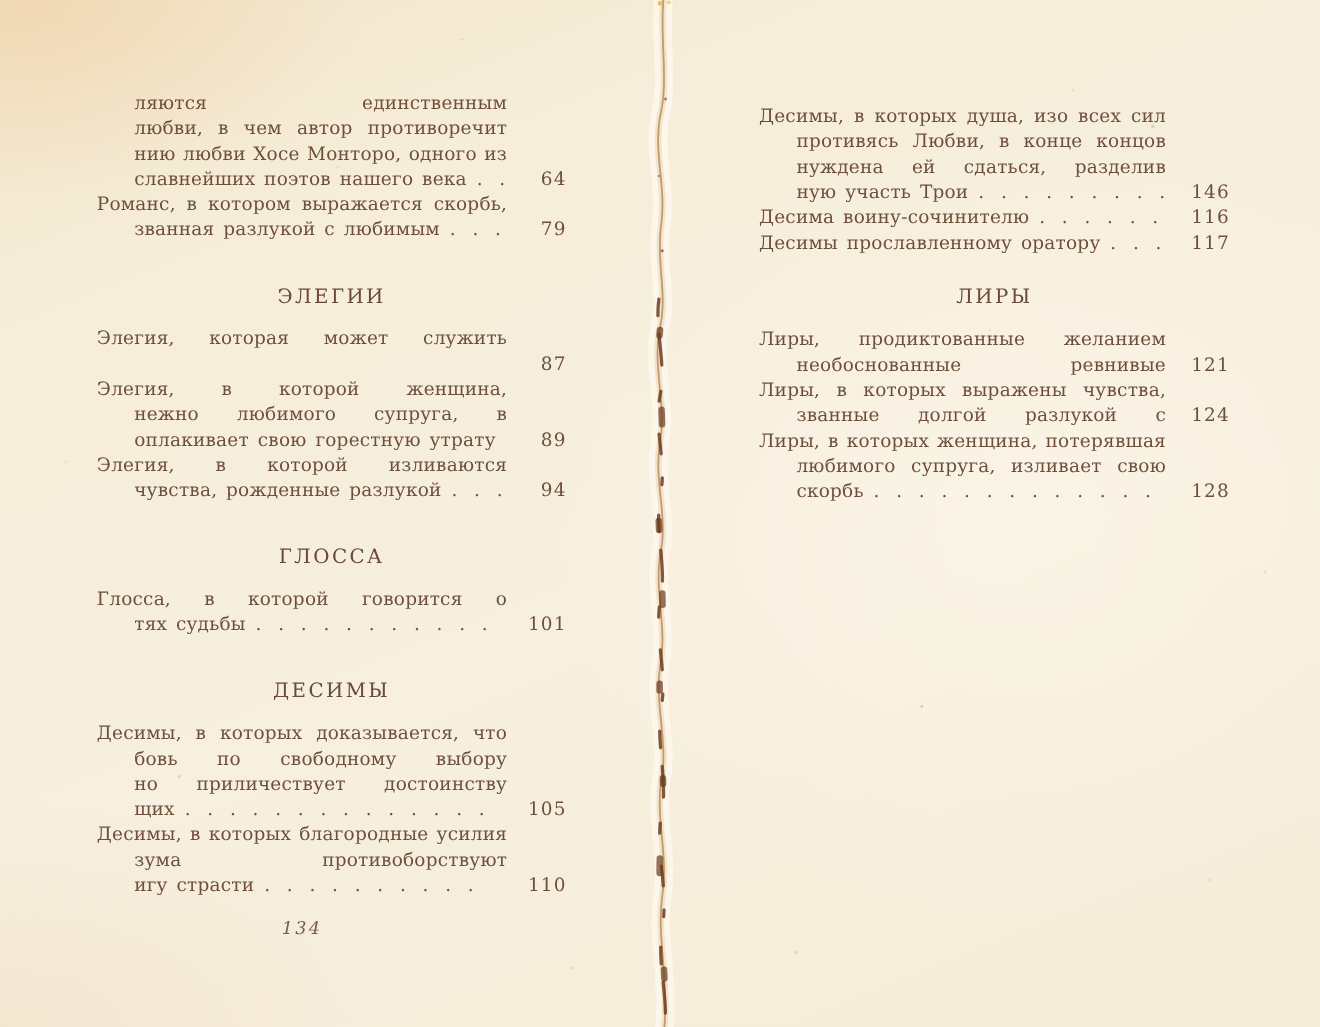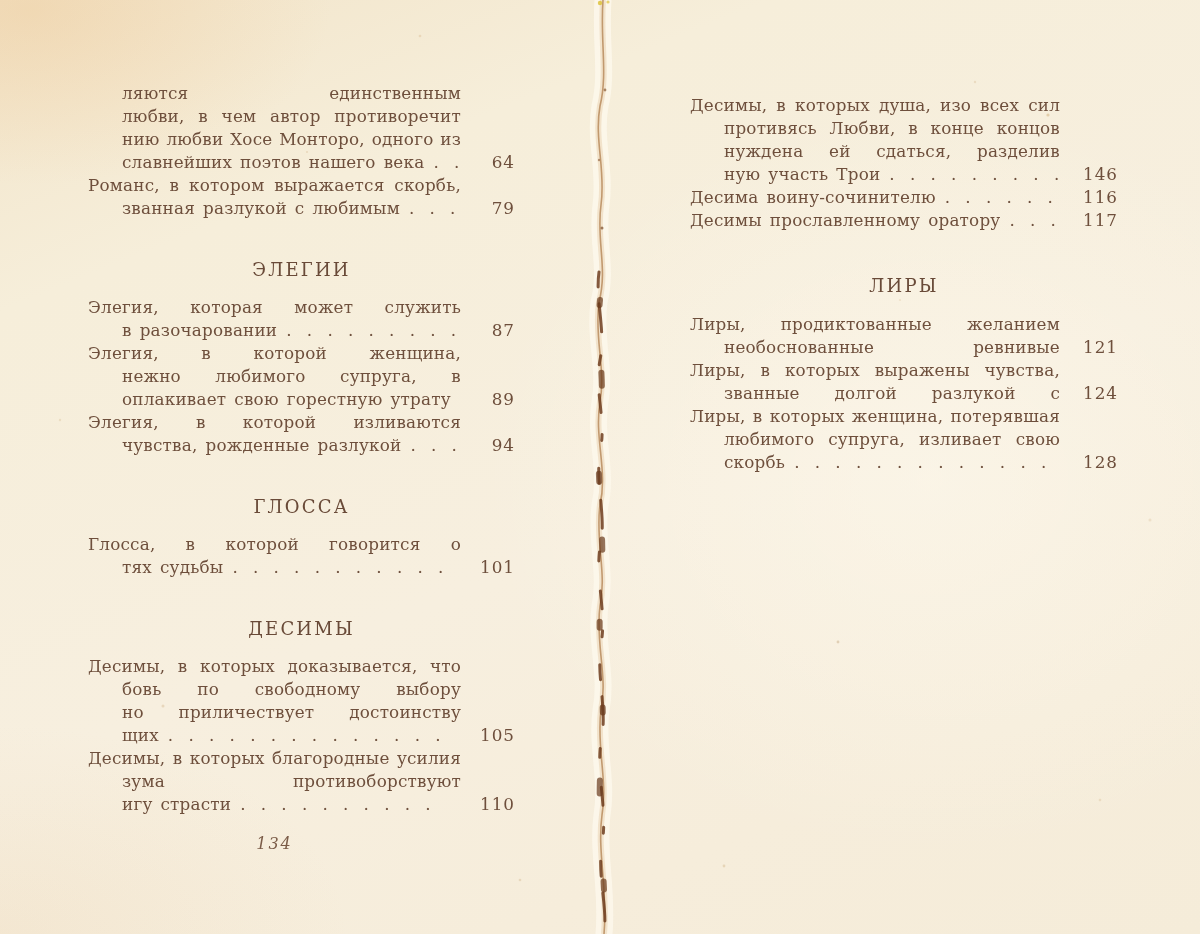--- a/index.html
+++ b/index.html
@@ -25,21 +25,21 @@
   .toc-col.right .line-text{left:0;width:370px;}
   .toc-col.left  .line-text.ind{left:34px;width:339px;}
   .toc-col.right .line-text.ind{left:34px;width:336px;}
   .toc-row .line-text.just{white-space:normal;text-align:justify;text-align-last:justify;word-spacing:1px;}
   .leader{margin-left:9px;word-spacing:9.5px;color:#6e4f3c;}
   .page-num{position:absolute;right:0;top:0;line-height:23px;font-size:16.8px;letter-spacing:1px;}
   .section-header{
     height:23px;line-height:23px;margin-top:38px;margin-bottom:15px;
     text-align:center;font-size:18px;letter-spacing:2.2px;color:#694a38;
   }
-  .toc-col.right .section-header{margin-top:42px;margin-bottom:16px;}
+  .toc-col.right .section-header{margin-top:26px;margin-bottom:16px;}
   .folio{margin-top:16px;height:23px;line-height:23px;text-align:center;width:373px;
     font-style:italic;font-size:16px;letter-spacing:2px;color:#7b5c48;}
   .spine-svg{position:absolute;left:556px;top:0;width:120px;height:934px;}
   .specks-svg{position:absolute;left:0;top:0;width:1200px;height:934px;pointer-events:none;}
 </style>
 </head>
 <body>
 
 <div class="toc-col left" id="left-col">
     <div class="toc-row">
@@ -60,21 +60,20 @@
     </div>
     <div class="toc-row">
       <span class="line-text ind">званная разлукой с любимым<span class="leader">. . . .</span></span>
       <span class="page-num">79</span>
     </div>
     <div class="section-header">ЭЛЕГИИ</div>
     <div class="toc-row">
       <span class="line-text just">Элегия, которая может служить утешением</span>
     </div>
     <div class="toc-row">
-      <span class="line-text ind">в разочаровании<span class="leader">. . . . . . . . .</span></span>
       <span class="page-num">87</span>
     </div>
     <div class="toc-row">
       <span class="line-text just">Элегия, в которой женщина, потерявшая</span>
     </div>
     <div class="toc-row">
       <span class="line-text ind just">нежно любимого супруга, в отчаянии</span>
     </div>
     <div class="toc-row">
       <span class="line-text ind">оплакивает свою горестную утрату<span class="leader">. .</span></span>

